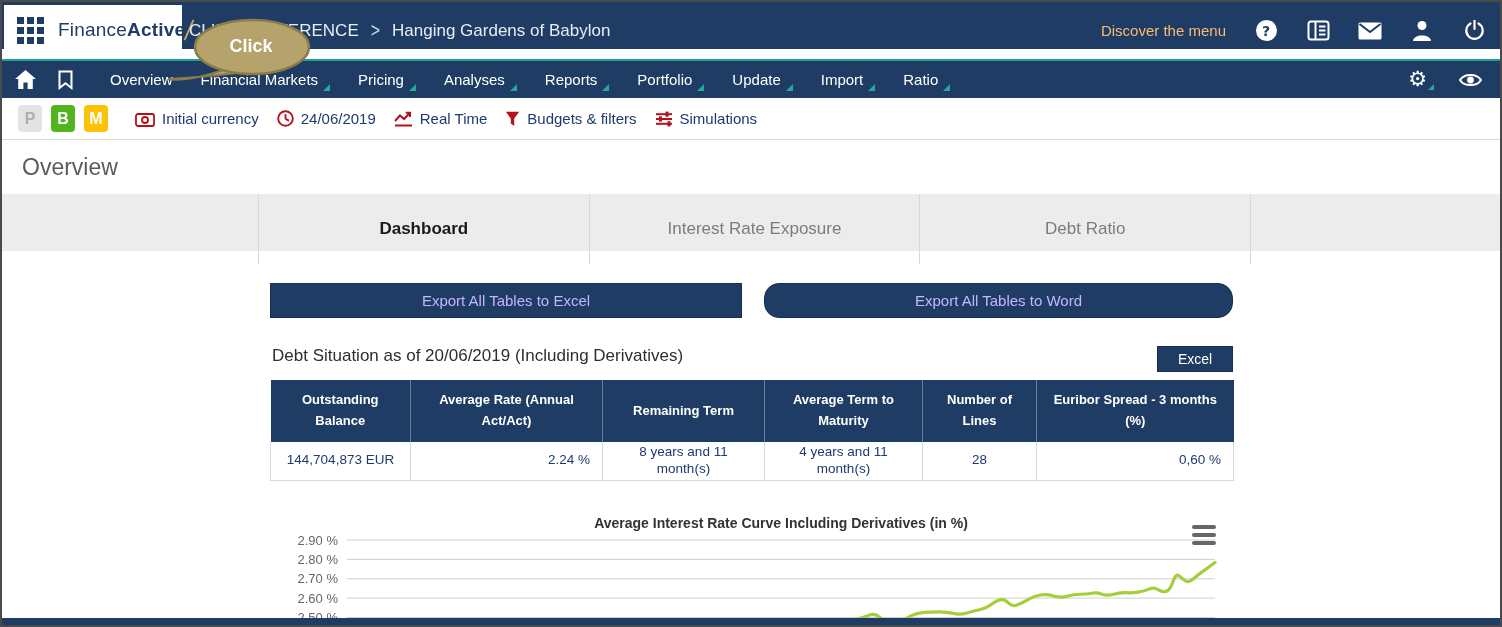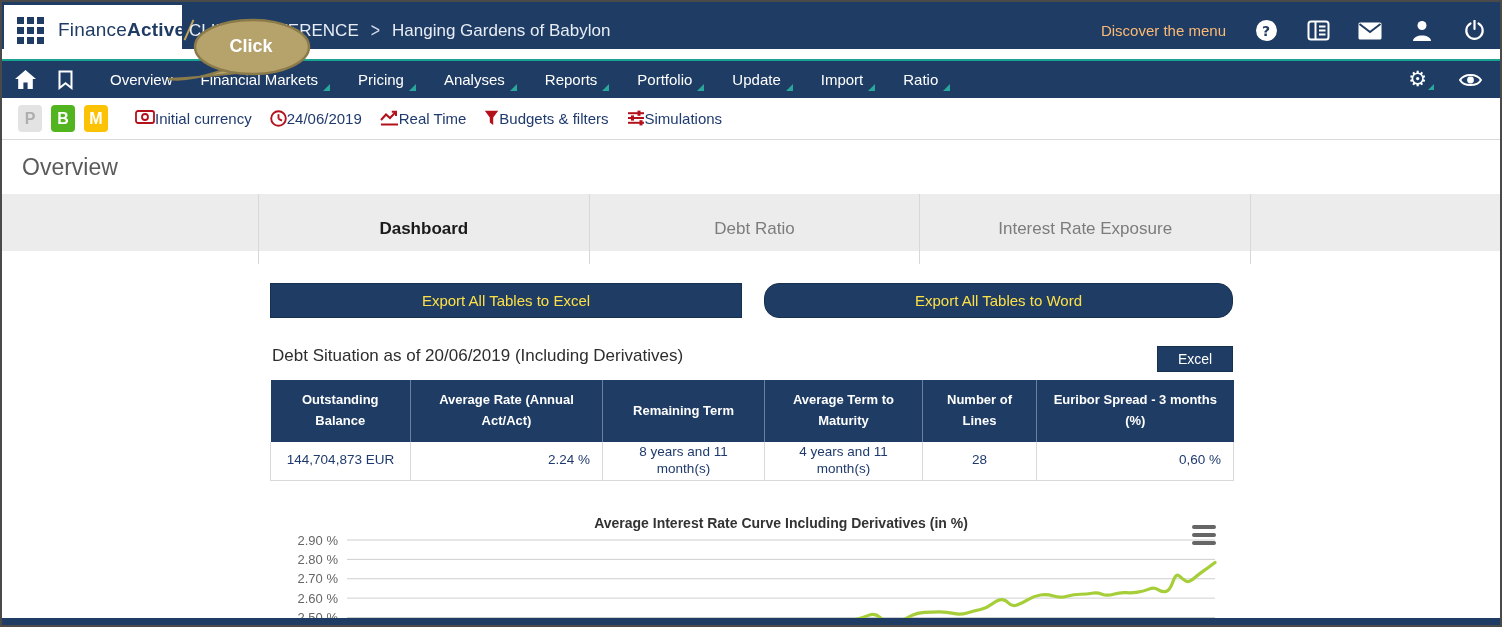--- a/index.html
+++ b/index.html
@@ -35,33 +35,33 @@
   .navbar-right { margin-left:auto; display:flex; align-items:center; gap:24px; padding-right:18px; }
   .gear-wrap { position:relative; display:flex; cursor:pointer; }
   .gear { color:#fff; font-size:21px; font-family:"DejaVu Sans",sans-serif; line-height:1; }
   .gear-wrap .caret { width:0; height:0; border-left:6px solid transparent; border-bottom:6px solid #2aa79b; align-self:flex-end; margin-left:1px; }
   
   .ctx-bar { position:absolute; left:0; top:96px; width:100%; height:42px; background:#fff; border-bottom:1px solid #d9d9d9; display:flex; align-items:center; padding-left:16px; }
   .badge { width:24px; height:27px; border-radius:4px; display:flex; align-items:center; justify-content:center; font-size:16px; font-weight:bold; margin-right:9px; cursor:pointer; }
   .badge.p { background:#e3e3e3; color:#aeaeae; }
   .badge.b { background:#52b41e; color:#fff; }
   .badge.m { background:#fcc204; color:#fff; }
-  .ctx-item { display:flex; align-items:flex-start; margin-left:18px; color:#1f3a6e; font-size:15px; cursor:pointer; white-space:nowrap; }
+  .ctx-item { display:flex; align-items:flex-end; gap:7px; margin-left:18px; color:#1f3a6e; font-size:15px; cursor:pointer; white-space:nowrap; }
   .ctx-item svg { display:block; }
   
   .page-header { position:absolute; left:0; top:138px; width:100%; height:54px; background:#fff; display:flex; align-items:center; padding-left:20px; }
   .page-title { font-size:23px; color:#5b5b5b; }
   
   .tabbar { position:absolute; left:0; top:192px; width:100%; height:57px; background:#ececec; }
   .tabs { position:absolute; left:250px; top:0; width:999px; height:70px; display:flex;padding-left:6px; }
   .tab { flex:1; display:flex; align-items:center; justify-content:center; font-size:17px; color:#7c7c7c; cursor:pointer; border-right:1px solid #d8d8d8; }
   .tab:first-child { border-left:1px solid #d8d8d8; }
   .tab.active { color:#1a1a1a; font-weight:bold; }
   
-  .btn-export { position:absolute; height:35px; background:#1e3c64; border:1px solid #16304f; color:#fde047; font-size:15px; display:flex; align-items:center; justify-content:center; cursor:pointer; font-family:inherit; }
+  .btn-export { position:absolute; height:35px; background:#1e3c64; border:1px solid #16304f; color:#c4b5fd; font-size:15px; display:flex; align-items:center; justify-content:center; cursor:pointer; font-family:inherit; }
   .btn-excel-big { left:268px; top:281px; width:472px; }
   .btn-word-big { left:762px; top:281px; width:469px;border-radius:15px; }
   .debt-title { position:absolute; left:270px; top:344px; font-size:17px; color:#2e2e2e; }
   .btn-excel-sm { position:absolute; left:1155px; top:344px; width:76px; height:26px; background:#1e3c64; border:1px solid #16304f; color:#fff; font-size:14px; display:flex; align-items:center; justify-content:center; cursor:pointer; font-family:inherit; }
   
   .debt-table { position:absolute; left:268px; top:378px; width:963px; border-collapse:collapse; table-layout:fixed; }
   .debt-table th { background:#1e3c64; color:#fff; font-size:13px; font-weight:bold; height:62px; text-align:center; vertical-align:middle; padding:4px 12px; border-right:1px solid rgba(255,255,255,.35); line-height:1.6; }
   .debt-table th:last-child { border-right:none; }
   .debt-table td { color:#1f3a6e; font-size:13.5px; height:37px; text-align:center; vertical-align:middle; padding:2px 12px; border:1px solid #d9d9d9; border-top:none; line-height:1.25; background:#fff; }
   .debt-table td.al-r { text-align:right; }
@@ -248,22 +248,22 @@
     </span>
   </div>
 
   <div class="page-header">
     <span class="page-title">Overview</span>
   </div>
 
   <div class="tabbar">
     <div class="tabs">
       <span class="tab active">Dashboard</span>
+      <span class="tab">Interest Rate Exposure</span>
       <span class="tab">Debt Ratio</span>
-      <span class="tab">Interest Rate Exposure</span>
     </div>
   </div>
 
   <button class="btn-export btn-excel-big">Export All Tables to Excel</button>
   <button class="btn-export btn-word-big">Export All Tables to Word</button>
 
   <div class="debt-title">Debt Situation as of 20/06/2019 (Including Derivatives)</div>
   <button class="btn-excel-sm">Excel</button>
 
   <table class="debt-table">

